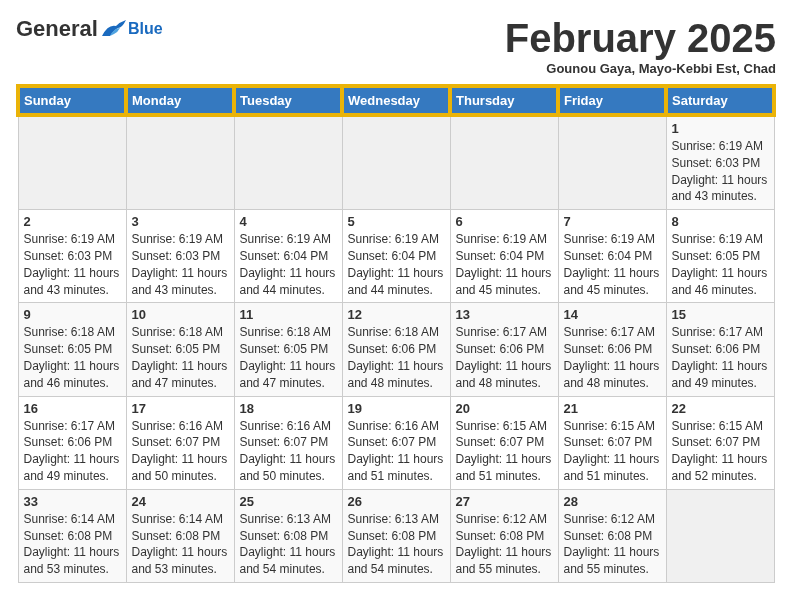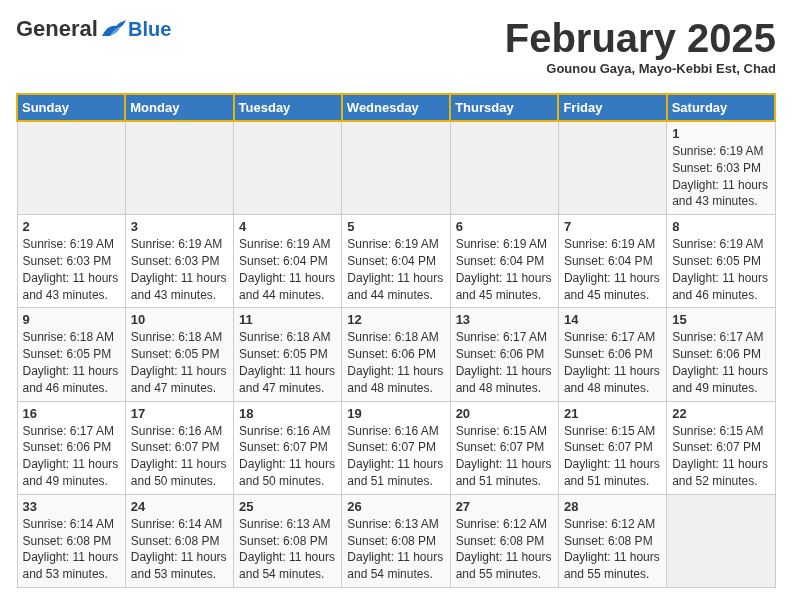--- a/index.html
+++ b/index.html
@@ -7,38 +7,38 @@
       font-family: Arial, sans-serif;
       background: #fff;
       width: 792px;
       min-height: 612px;
       padding: 16px;
     }
     .header {
       display: flex;
       justify-content: space-between;
       align-items: flex-start;
-      margin-bottom: 17px;
+      margin-bottom: 8px;
     }
     .logo {
       display: flex;
       flex-direction: column;
       align-items: flex-start;
     }
     .logo-text {
       display: flex;
       align-items: center;
     }
     .logo-general {
       font-size: 22px;
       font-weight: bold;
       color: #333;
     }
     .logo-blue {
-      font-size: 20px;
+      font-size: 16px;
       font-weight: bold;
       color: #1a6abf;
     }
     .logo-bird {
       width: 28px;
       height: 22px;
       margin-left: 2px;
     }
     .title-block {
       text-align: right;
@@ -58,21 +58,21 @@
       border-collapse: collapse;
       border: 1px solid #ccc;
     }
     .calendar th {
       background: #3579c0;
       color: #fff;
       font-size: 13px;
       font-weight: bold;
       padding: 5px 4px;
       text-align: left;
-      border: 2px solid #eab308;
+      border: 4px solid #eab308;
     }
     .calendar td {
       vertical-align: top;
       border: 1px solid #ccc;
       padding: 4px 5px;
       width: calc(100% / 7);
       min-height: 80px;
       font-size: 10.5px;
       color: #333;
       background: #fff;

